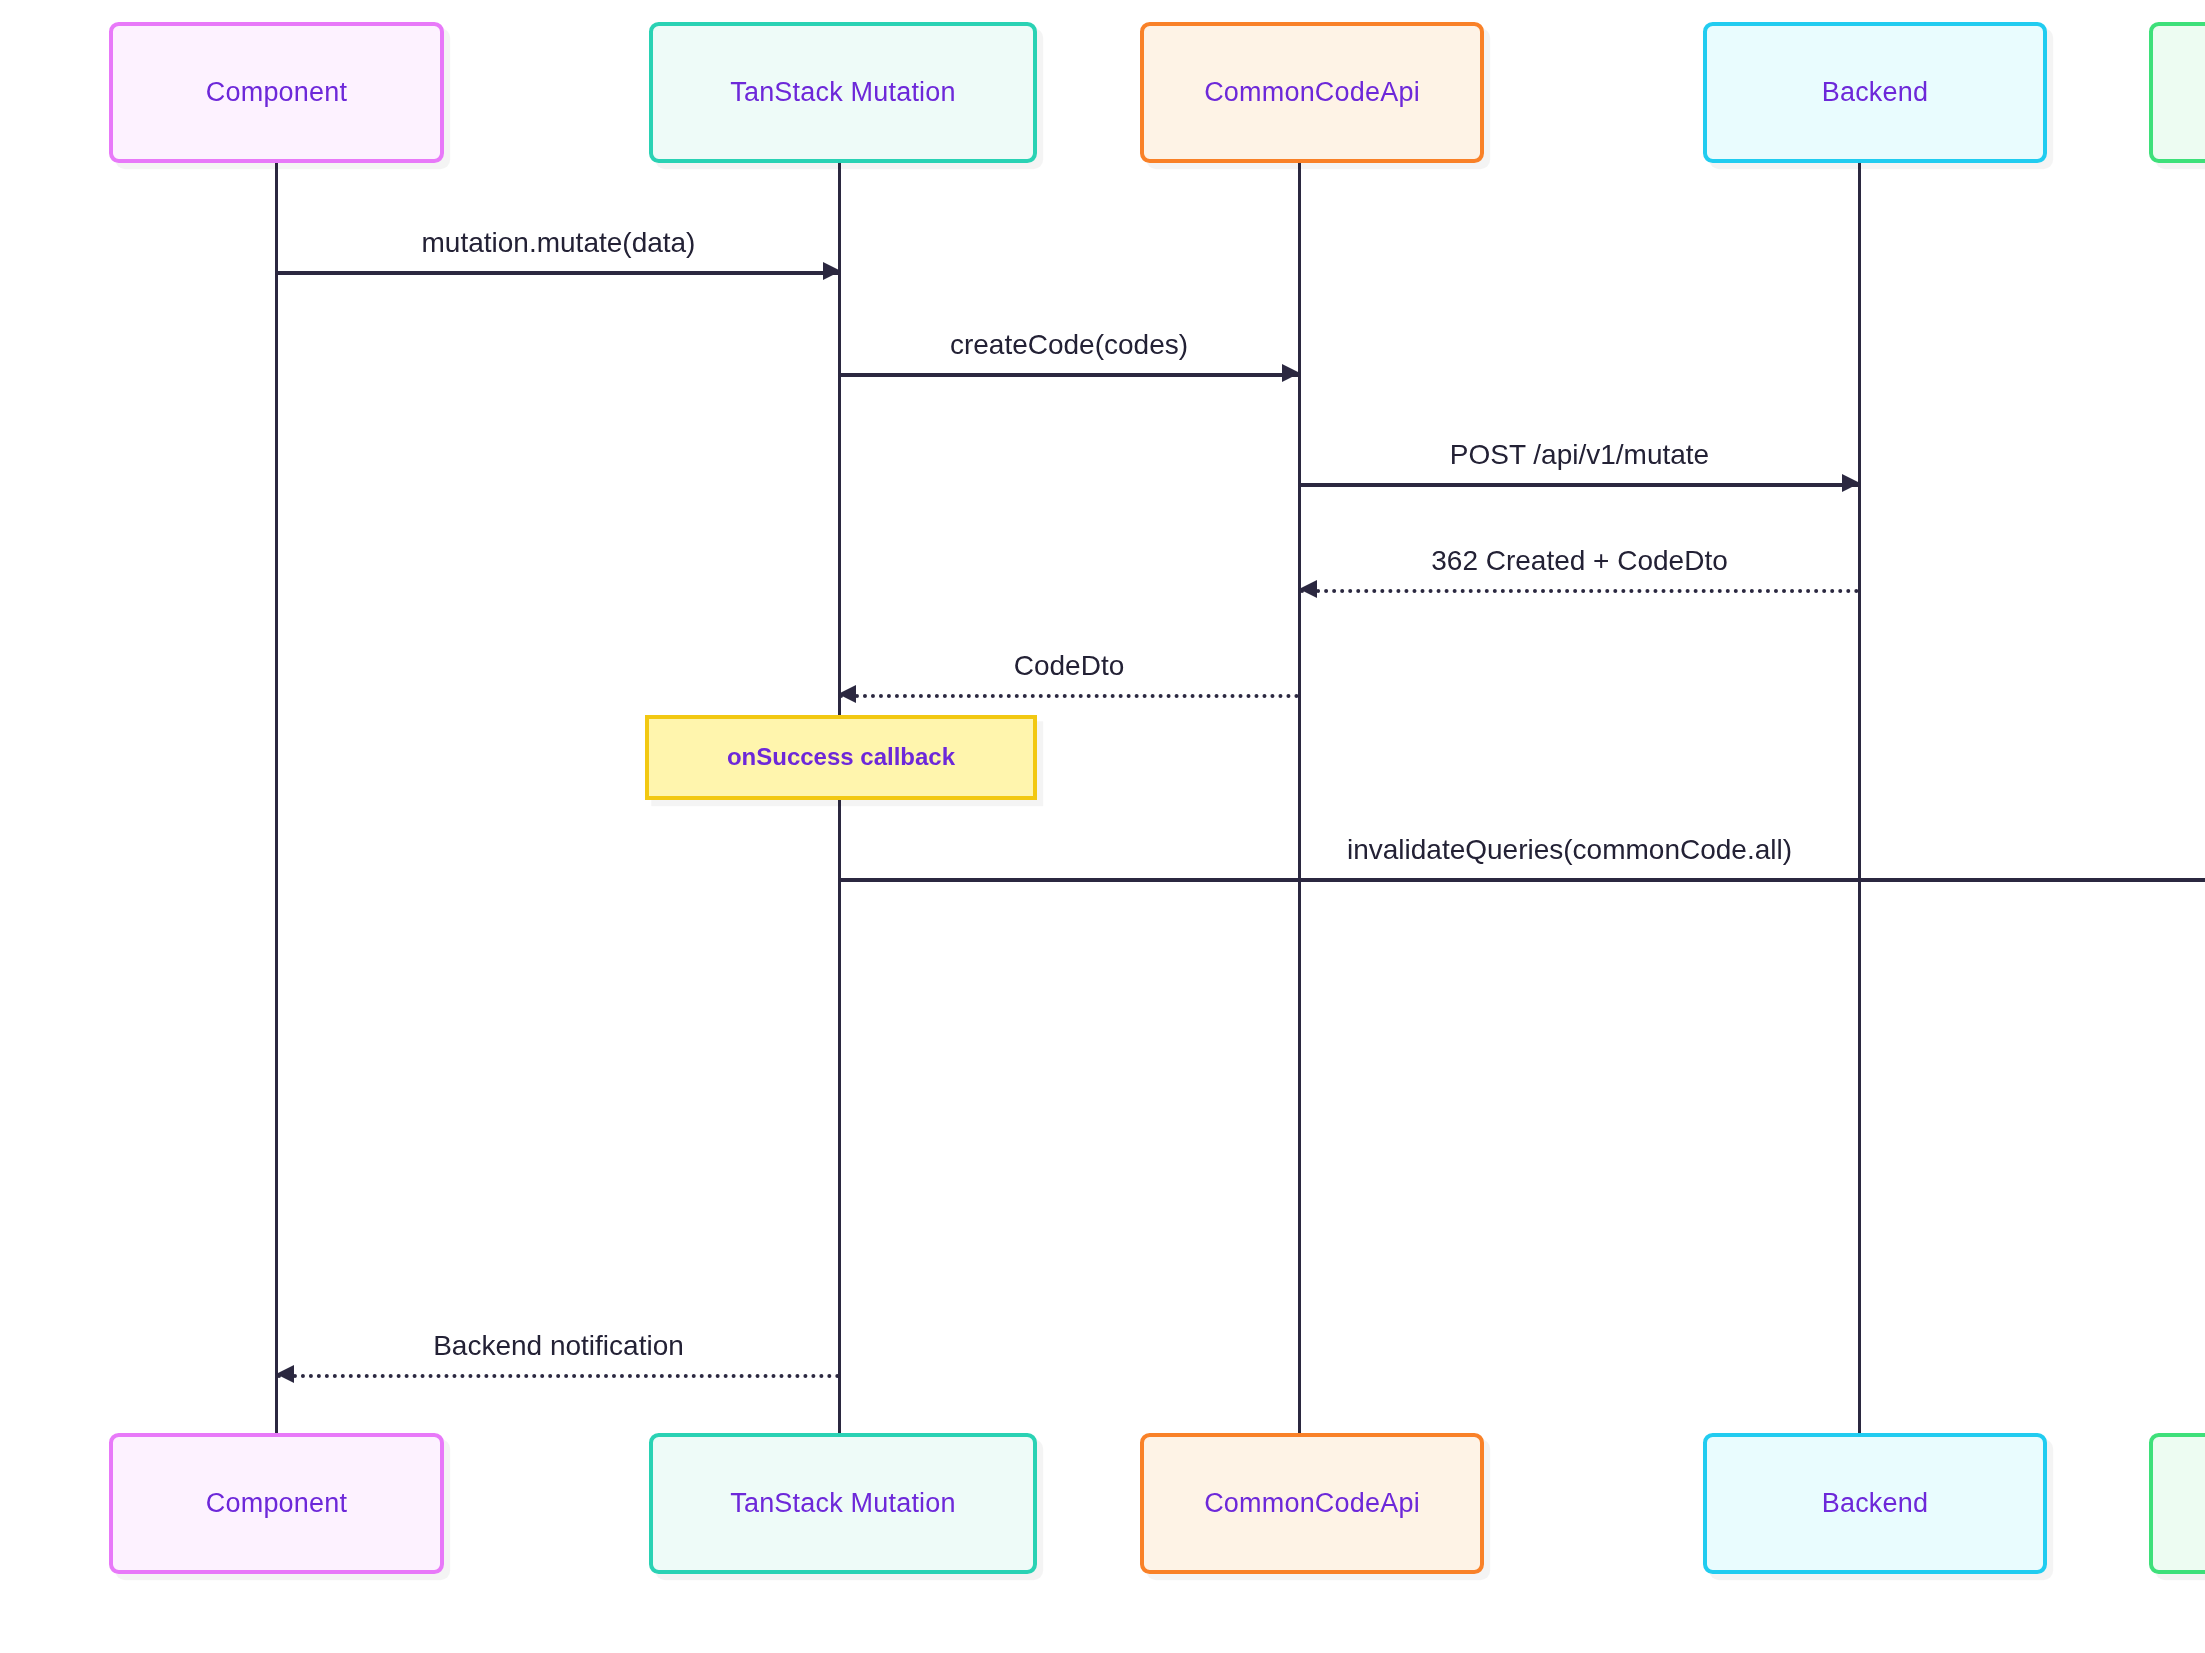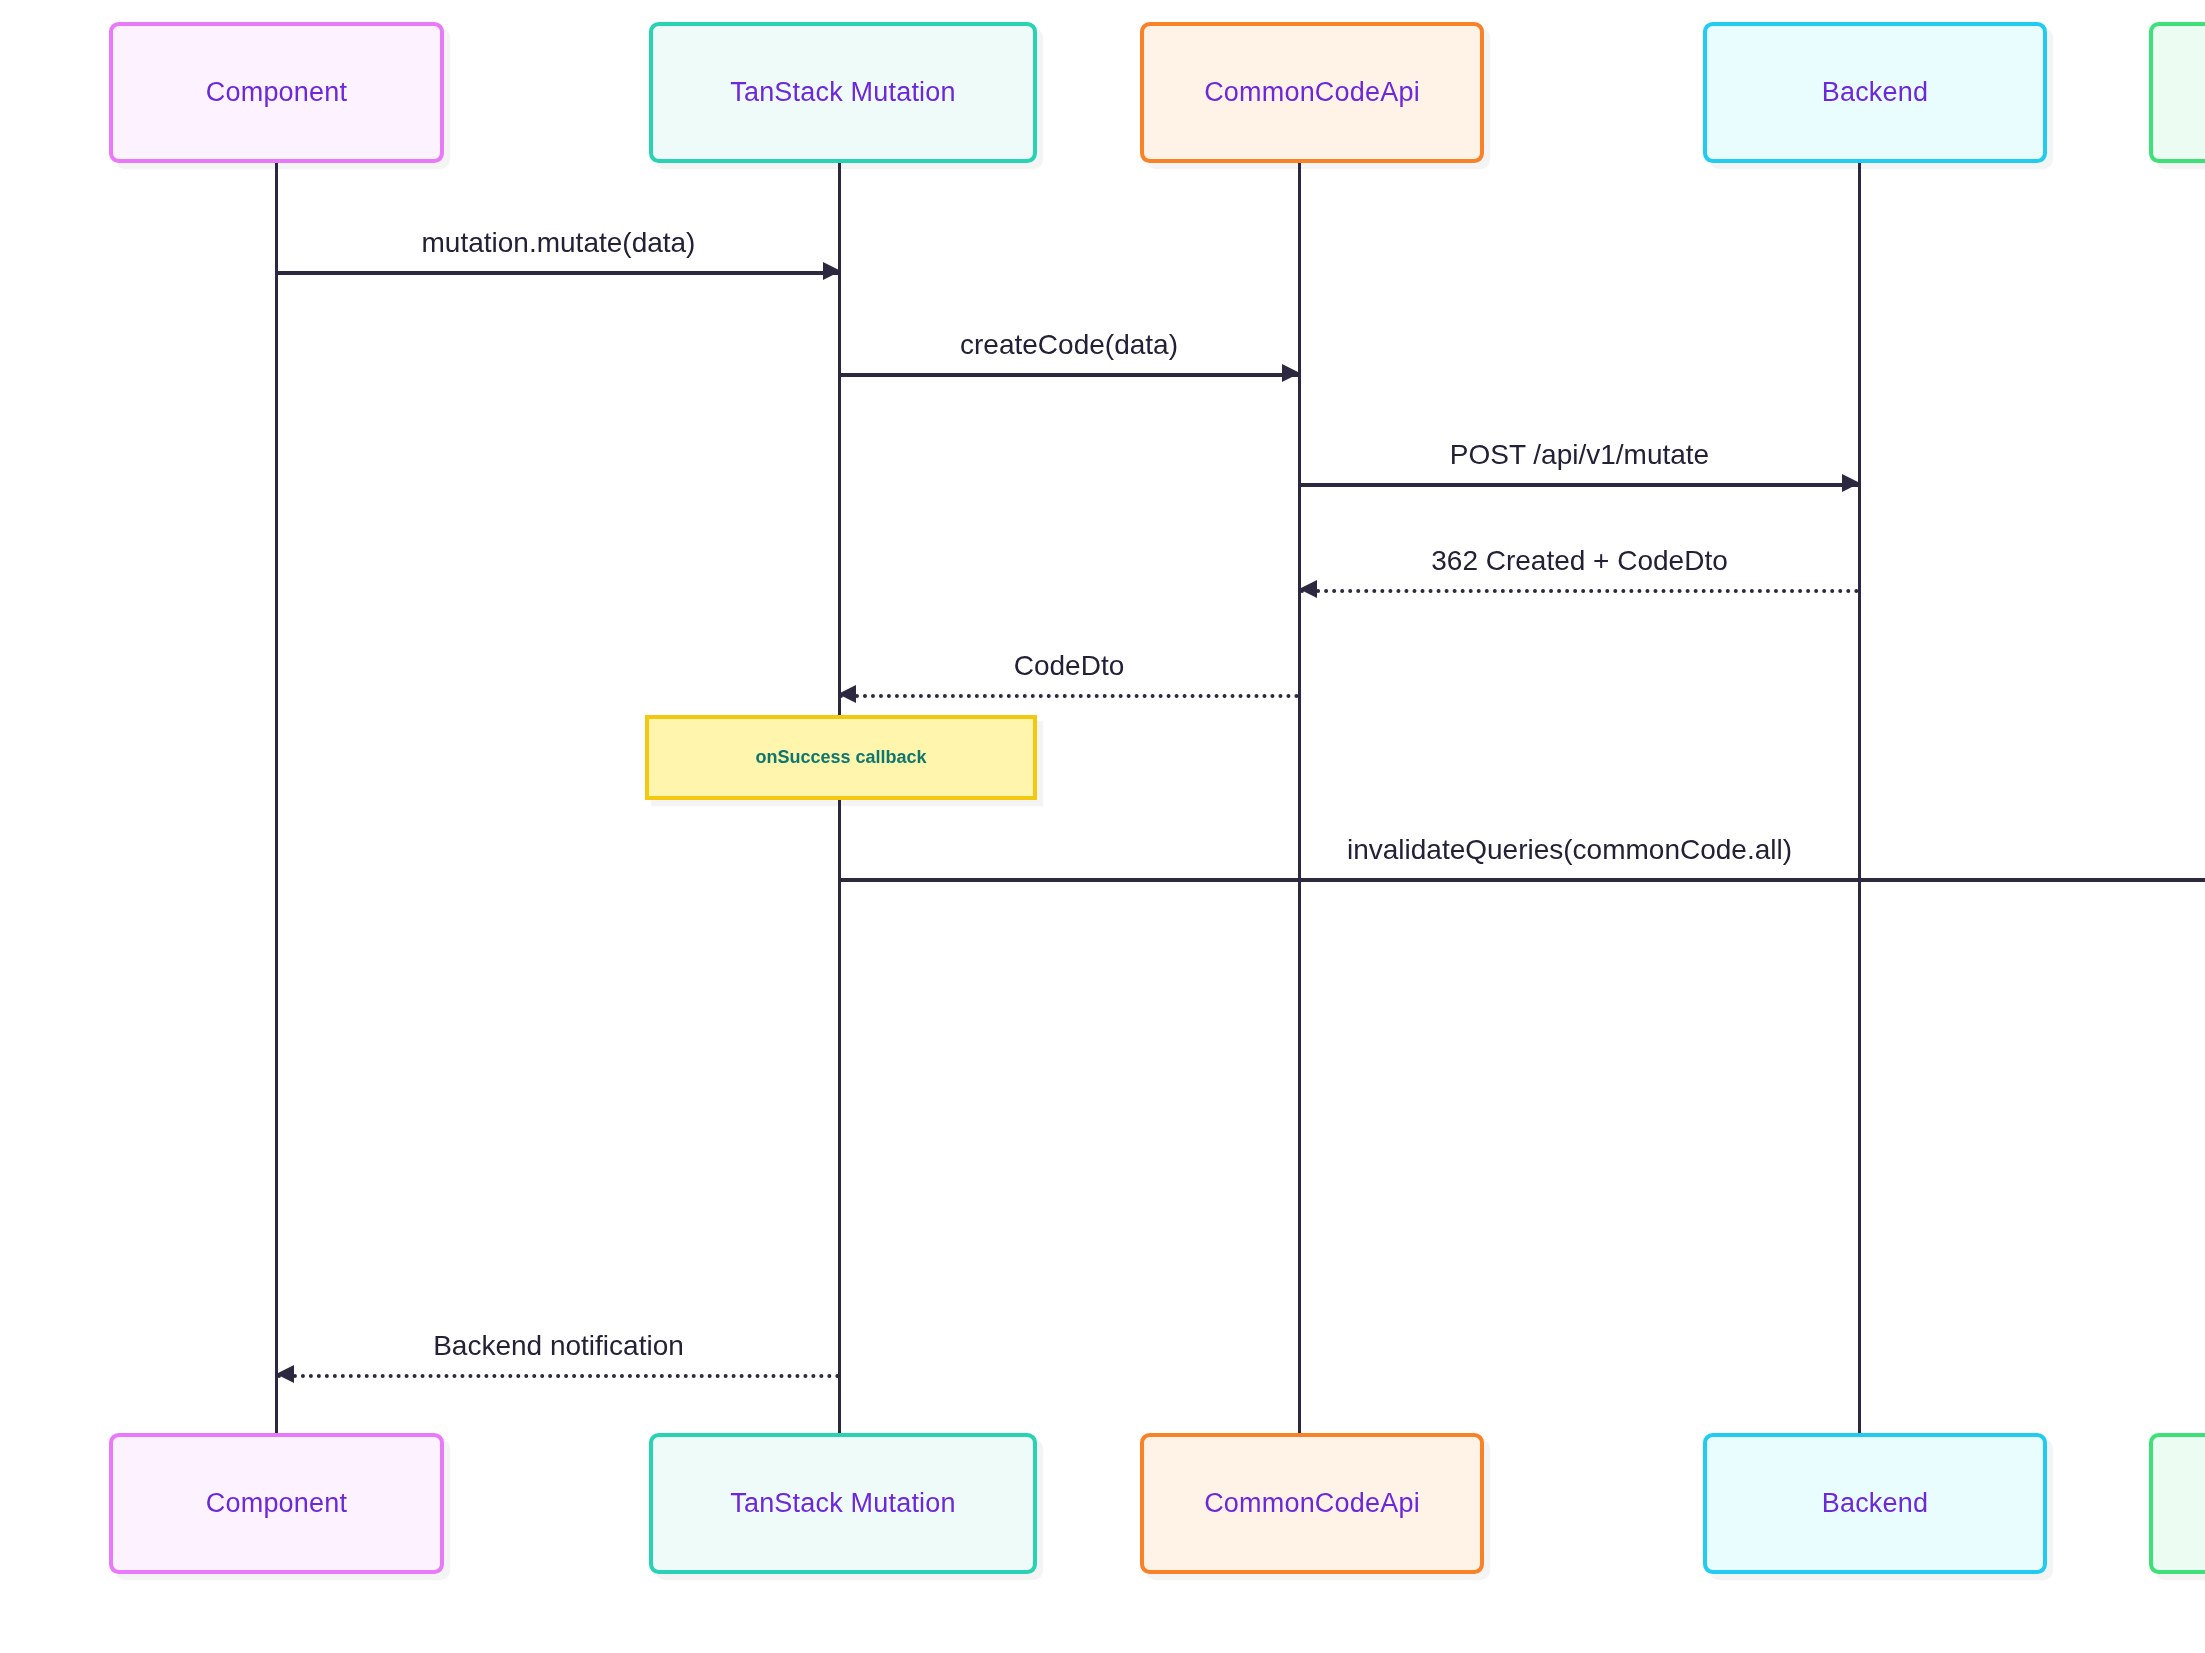--- a/index.html
+++ b/index.html
@@ -58,22 +58,22 @@
     white-space:nowrap;
     font-family:"Liberation Sans",sans-serif;
   }
 
   
   .note{
     position:absolute;
     box-sizing:border-box;
     background:#fff5ad;
     border:4.4px solid #f2c811;
-    color:#0f766e;
-    font-size:18px;
+    color:#6d28d9;
+    font-size:24px;
     font-weight:bold;
     display:flex;align-items:center;justify-content:center;
     text-align:center;
     line-height:1.28;
     box-shadow:6.2px 6.2px 0 0 rgba(0,0,0,0.045);
     z-index:7;
     font-family:"Liberation Sans",sans-serif;
   }
 </style>
 </head>
@@ -95,21 +95,21 @@
     <div class="actor" style="left: 1703px; top: 1433px; width: 344px; height: 141px; border-color: rgb(33, 204, 240); background: rgb(233, 252, 254);">Backend</div>
     <div class="actor" style="left: 2149px; top: 1433px; width: 344px; height: 141px; border-color: rgb(62, 224, 122); background: rgb(237, 252, 242);">QueryClient</div>
     <div class="msg right" style="left: 277px; width: 563px; top: 271px;">
       <div class="line"></div>
       <div class="head"></div>
       <div class="label">mutation.mutate(data)</div>
     </div>
     <div class="msg right" style="left: 839px; width: 460px; top: 373px;">
       <div class="line"></div>
       <div class="head"></div>
-      <div class="label">createCode(data)</div>
+      <div class="label">createCode(codes)</div>
     </div>
     <div class="msg right" style="left: 1300px; width: 559px; top: 483px;">
       <div class="line"></div>
       <div class="head"></div>
       <div class="label">POST /api/v1/mutate</div>
     </div>
     <div class="msg dotted left" style="left: 1300px; width: 559px; top: 589px;">
       <div class="line"></div>
       <div class="head"></div>
       <div class="label">362 Created + CodeDto</div>

